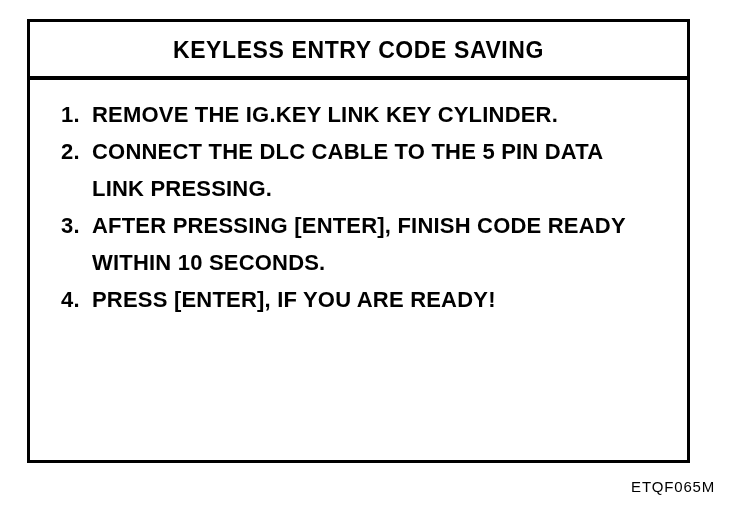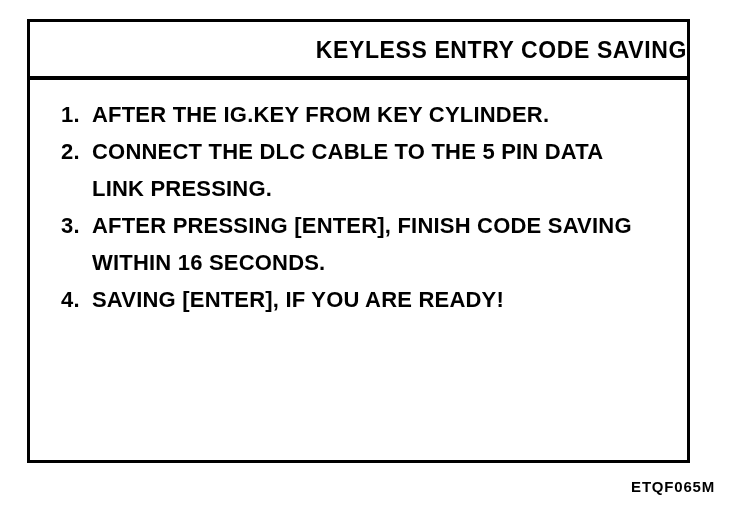--- a/index.html
+++ b/index.html
@@ -26,21 +26,21 @@
     height: 444px;
     border: 3px solid #000000;
     background: #ffffff;
   }
 
   .panel-header {
     height: 58px;
     border-bottom: 4px solid #000000;
     display: flex;
     align-items: center;
-    justify-content: flex-end;
+    justify-content: center;
   }
 
   .panel-title {
     font-size: 23px;
     font-weight: bold;
     letter-spacing: 0.6px;
     white-space: nowrap;
     transform: translateY(1px);
   }
 
@@ -65,66 +65,66 @@
 
   .step-text {
     flex: 0 0 auto;
   }
 
   .figure-code {
     position: absolute;
     right: 21px;
     top: 478px;
     font-size: 15px;
-    font-weight: bold;
+    font-weight: normal;
     letter-spacing: 0.8px;
     white-space: nowrap;
   }
 </style>
 </head>
 <body>
 
 <div>
 
   <div class="panel">
 
     <div class="panel-header">
       <div class="panel-title">KEYLESS ENTRY CODE SAVING</div>
     </div>
 
     <div class="panel-body">
 
       <div class="step-line">
         <span class="step-num">1.</span>
-        <span class="step-text">AFTER THE IG.KEY FROM KEY CYLINDER.</span>
+        <span class="step-text">REMOVE THE IG.KEY LINK KEY CYLINDER.</span>
       </div>
 
       <div class="step-line">
         <span class="step-num">2.</span>
         <span class="step-text">CONNECT THE DLC CABLE TO THE 5 PIN DATA</span>
       </div>
 
       <div class="step-line">
         <span class="step-num"></span>
         <span class="step-text">LINK PRESSING.</span>
       </div>
 
       <div class="step-line">
         <span class="step-num">3.</span>
-        <span class="step-text">AFTER PRESSING [ENTER], FINISH CODE SAVING</span>
+        <span class="step-text">AFTER PRESSING [ENTER], FINISH CODE READY</span>
       </div>
 
       <div class="step-line">
         <span class="step-num"></span>
-        <span class="step-text">WITHIN 16 SECONDS.</span>
+        <span class="step-text">WITHIN 10 SECONDS.</span>
       </div>
 
       <div class="step-line">
         <span class="step-num">4.</span>
-        <span class="step-text">SAVING [ENTER], IF YOU ARE READY!</span>
+        <span class="step-text">PRESS [ENTER], IF YOU ARE READY!</span>
       </div>
 
     </div>
   </div>
 
   <div class="figure-code">ETQF065M</div>
 
 </div>
 
 </body></html>

